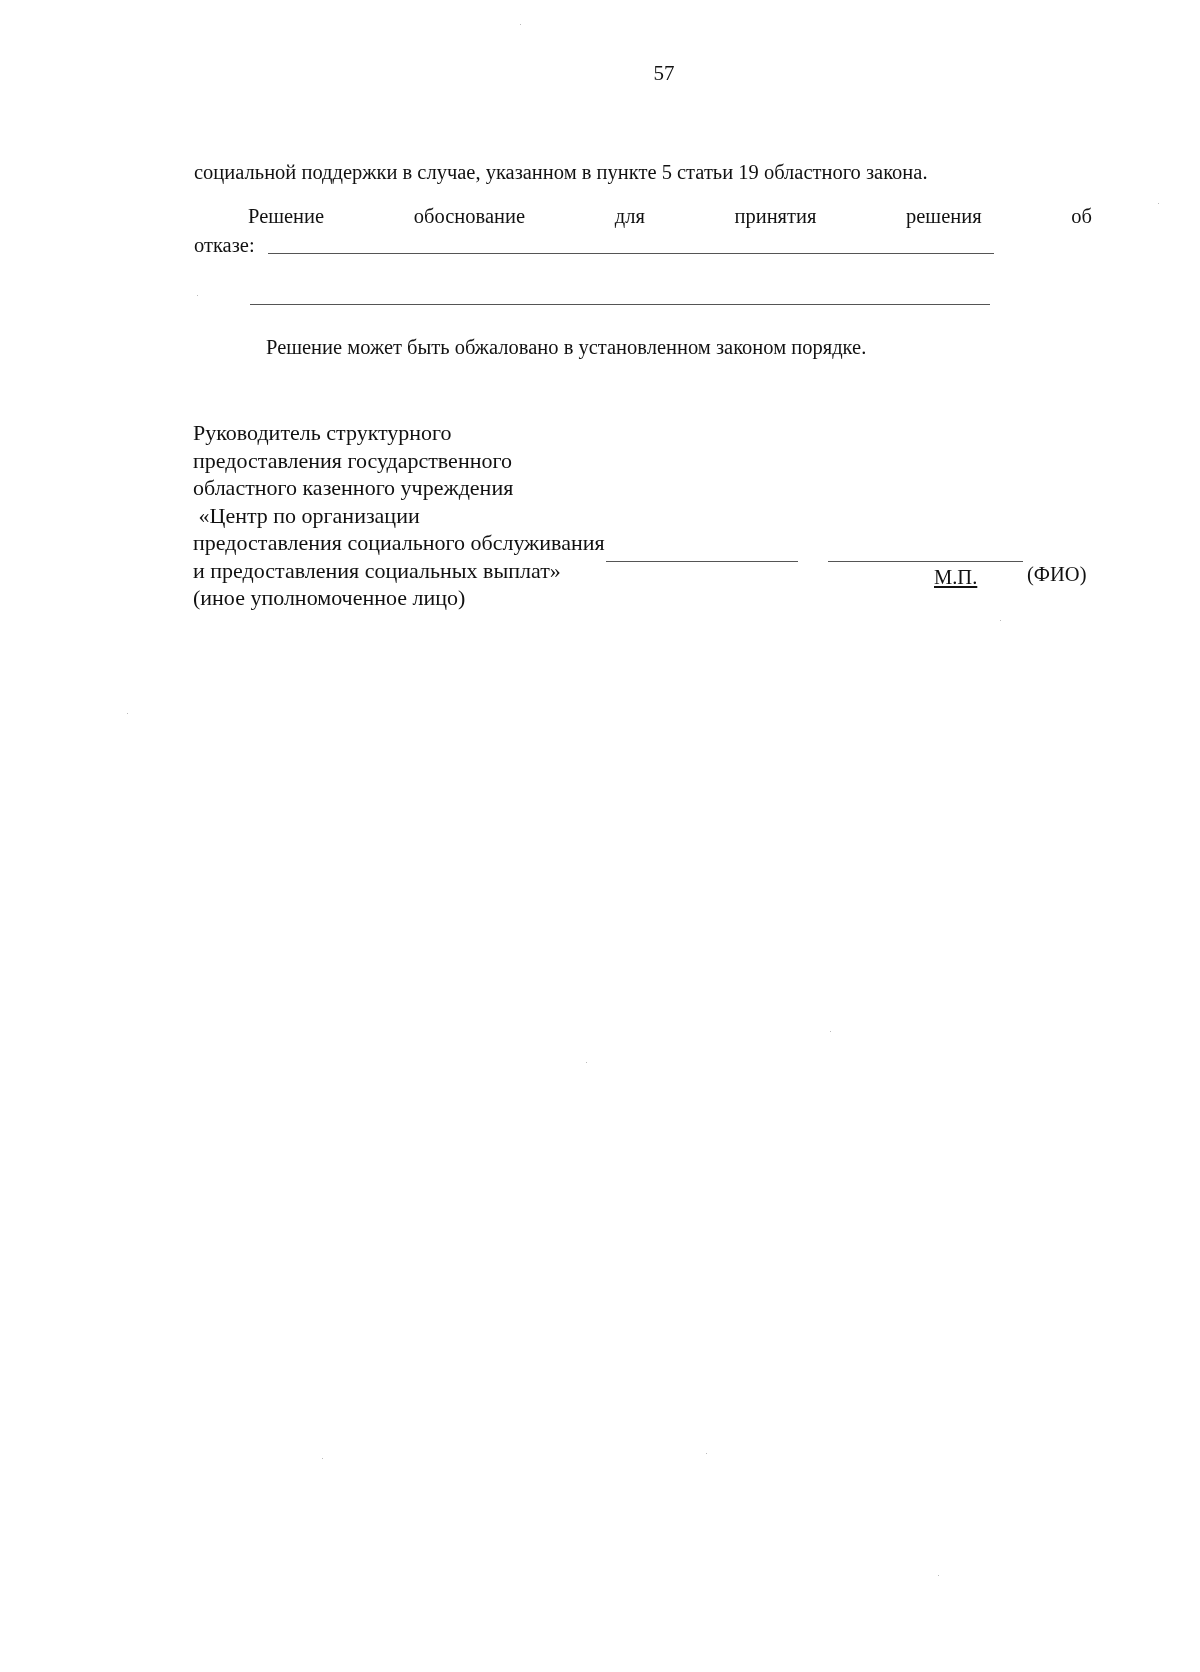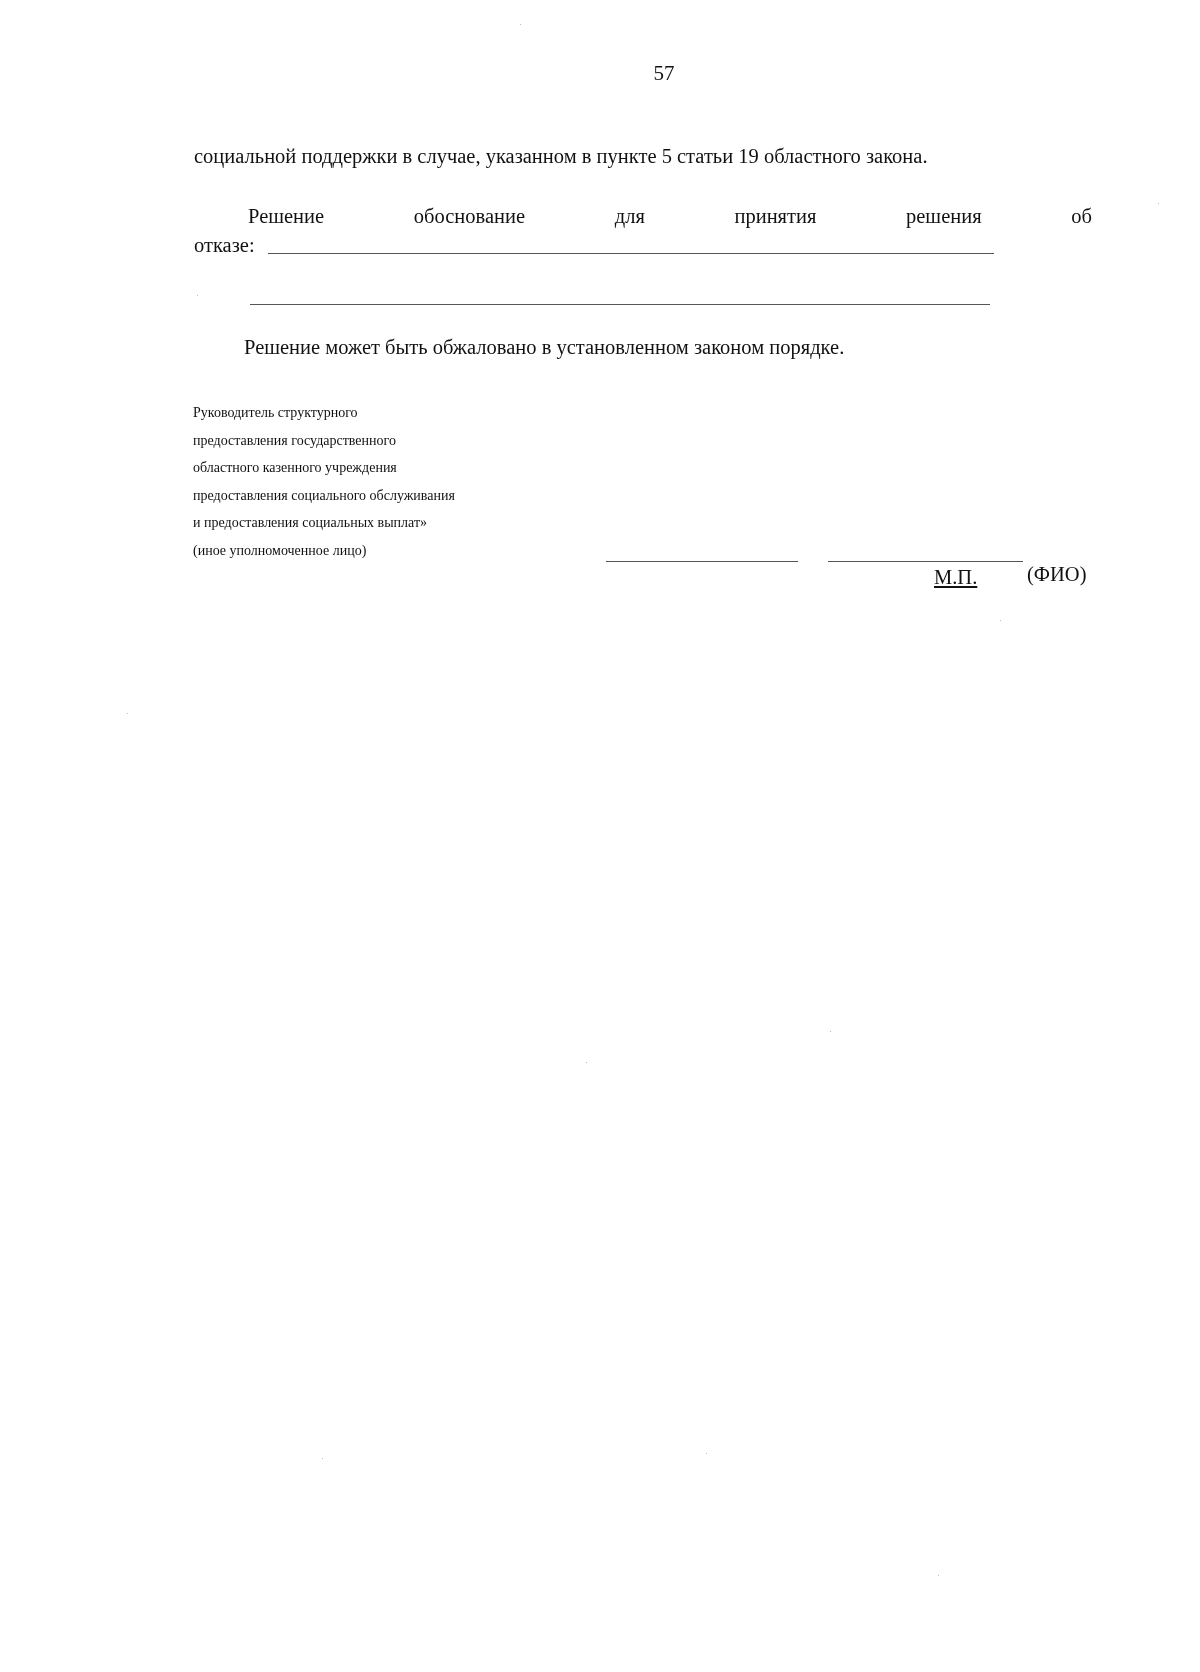--- a/index.html
+++ b/index.html
@@ -30,46 +30,46 @@
     }
     .page-number {
       position: absolute;
       left: 648px;
       top: 60px;
       width: 32px;
       text-align: center;
       font-size: 21px;
       line-height: 26px;
     }
-    .line1 { left: 194px; top: 144px; }
+    .line1 { left: 194px; top: 160px; }
     .justify-row {
       position: absolute;
       left: 248px;
       top: 204px;
       width: 844px;
       display: flex;
       justify-content: space-between;
       font-size: 20.5px;
       line-height: 24px;
       white-space: nowrap;
     }
     .otkaze { left: 194px; top: 233px; }
     .rule {
       position: absolute;
       height: 0;
       border-top: 1.5px solid #555555;
     }
     .rule-1 { left: 268px; top: 253px; width: 726px; }
     .rule-2 { left: 250px; top: 304px; width: 740px; }
-    .appeal { left: 244px; top: 335px; }
+    .appeal { left: 266px; top: 335px; }
     .sig-block {
       position: absolute;
       left: 193px;
-      top: 399px;
-      font-size: 14px;
+      top: 419px;
+      font-size: 22px;
       line-height: 27.5px;
       white-space: nowrap;
     }
     .sig-line { display: block; height: 27.5px; }
     .sig-rule-1 { left: 606px; top: 561px; width: 192px; }
     .sig-rule-2 { left: 828px; top: 561px; width: 195px; }
     .fio { left: 1027px; top: 537px; margin-top: 25px; }
     .mp { left: 934px; top: 565px; text-decoration: underline; }
     .speck {
       position: absolute;
@@ -98,20 +98,21 @@
   <div class="txt otkaze">отказе:</div>
   <div class="rule rule-1"></div>
   <div class="rule rule-2"></div>
 
   <div class="txt appeal">Решение может быть обжаловано в установленном законом порядке.</div>
 
   <div class="sig-block">
     <span class="sig-line">Руководитель структурного</span>
     <span class="sig-line">предоставления государственного</span>
     <span class="sig-line">областного казенного учреждения</span>
+    <span class="sig-line" style="white-space:pre;"> «Центр по организации</span>
     <span class="sig-line">предоставления социального обслуживания</span>
     <span class="sig-line">и предоставления социальных выплат»</span>
     <span class="sig-line">(иное уполномоченное лицо)</span>
   </div>
 
   <div class="rule sig-rule-1"></div>
   <div class="rule sig-rule-2"></div>
   <div class="txt fio">(ФИО)</div>
   <div class="txt mp">М.П.</div>
 

